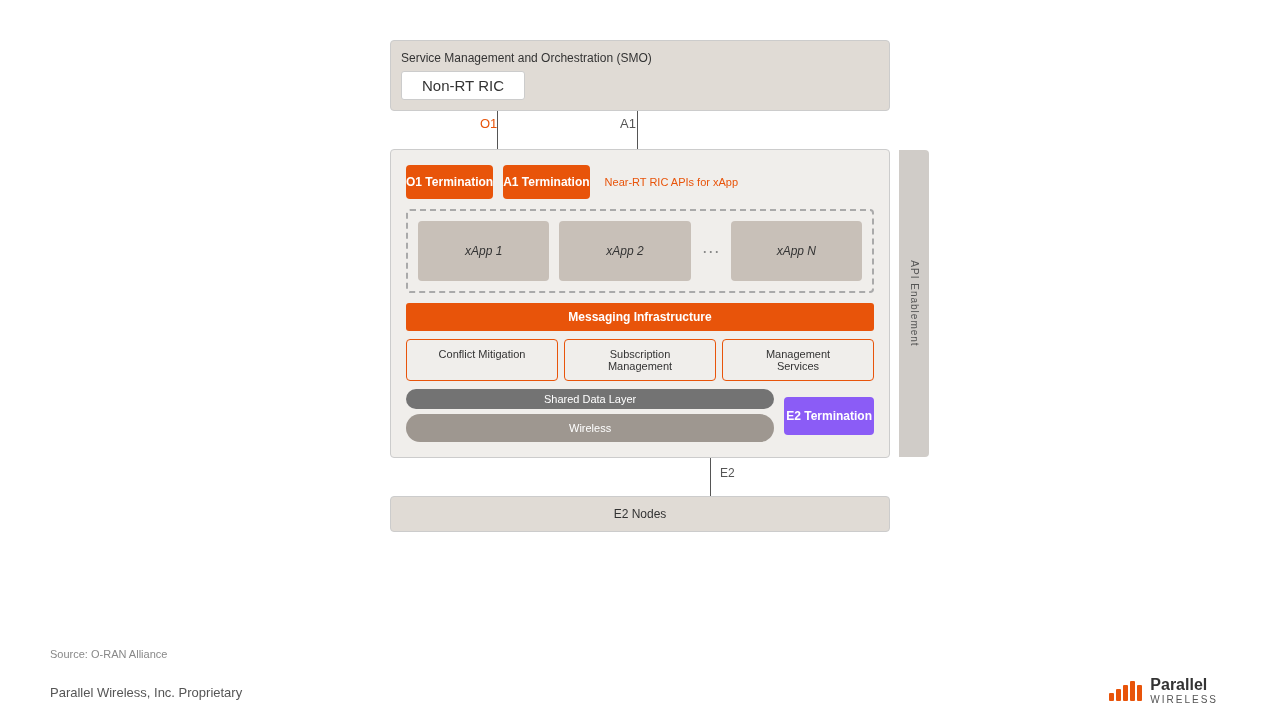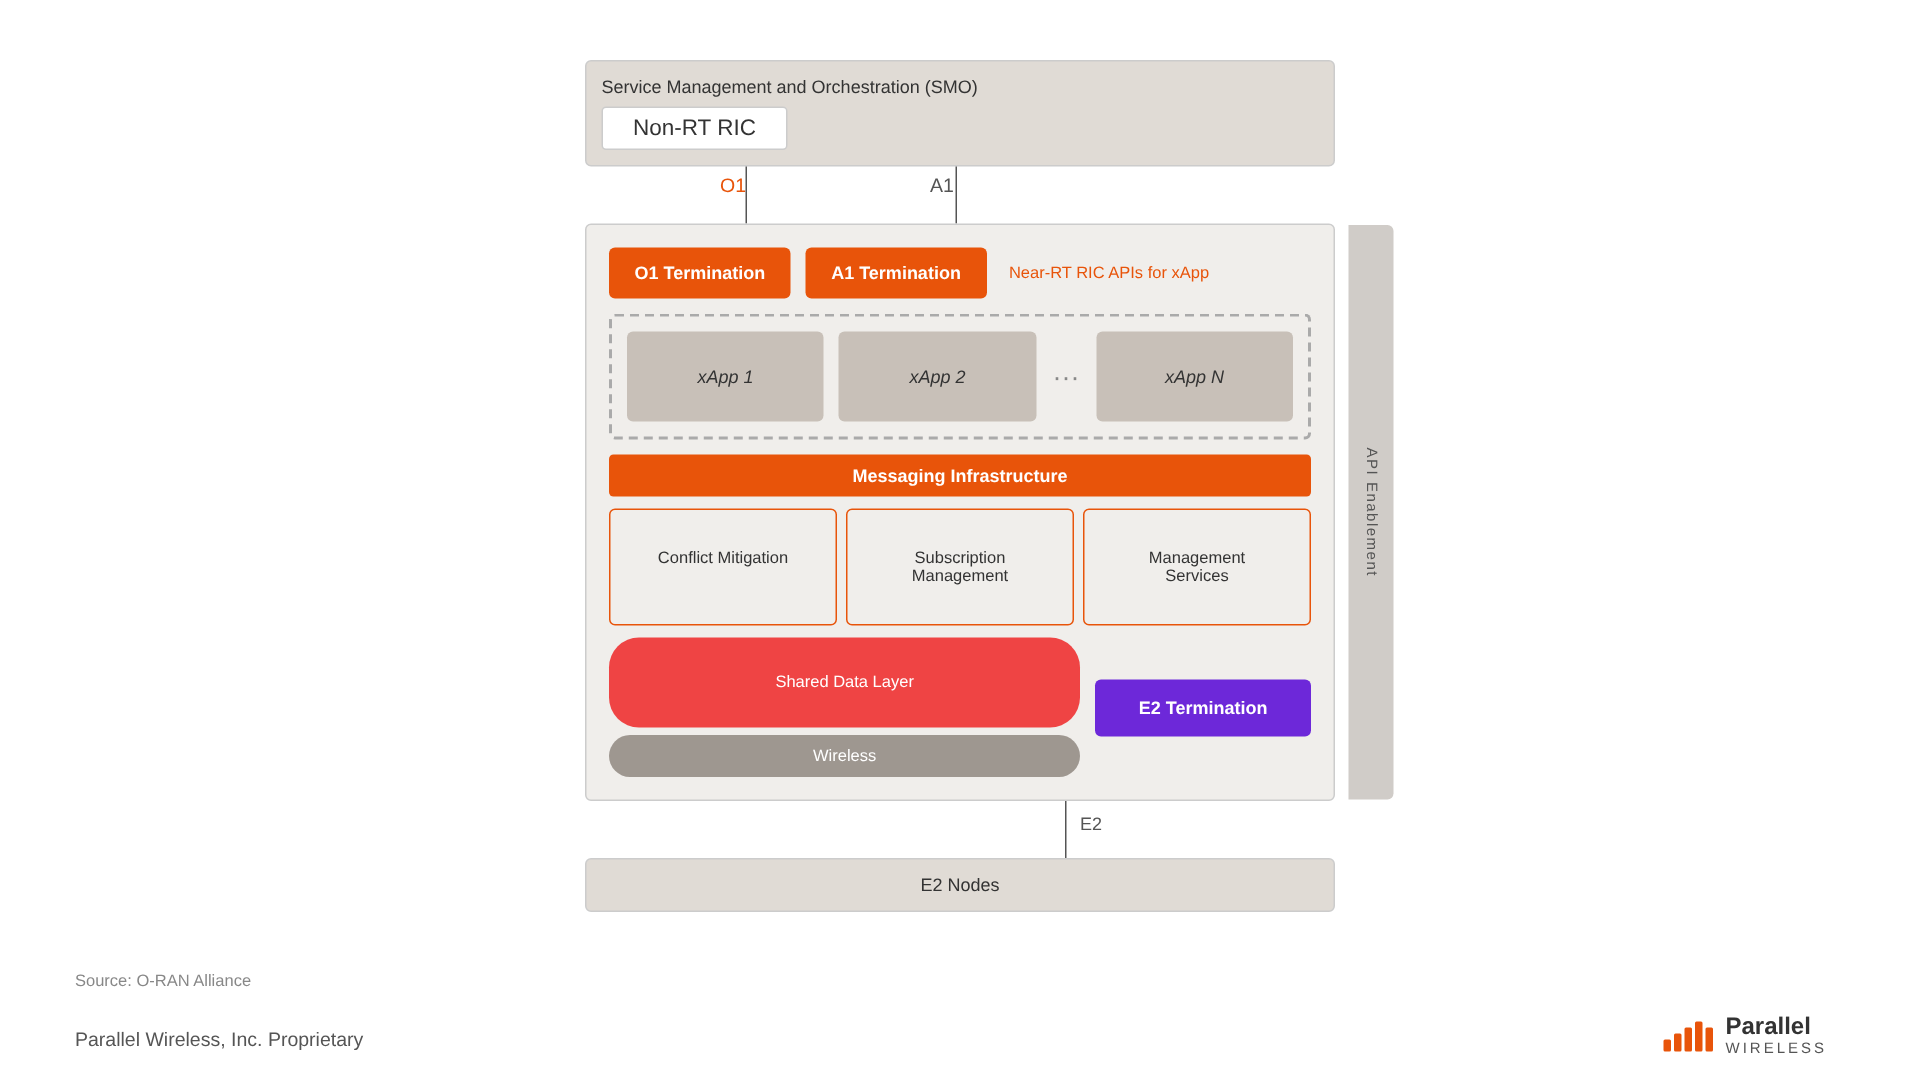--- a/index.html
+++ b/index.html
@@ -73,21 +73,21 @@
     .top-row {
       display: flex;
       align-items: center;
       gap: 10px;
       margin-bottom: 10px;
     }
     .orange-btn {
       background: #e8540a;
       color: #fff;
       border-radius: 4px;
-      padding: 10px 17px;
+      padding: 10px 0;
       font-size: 12px;
       font-weight: bold;
       text-align: center;
       white-space: nowrap;
     }
     .api-label {
       font-size: 11px;
       color: #e8540a;
       margin-left: 5px;
     }
@@ -134,62 +134,62 @@
     }
     
     .services-row {
       display: flex;
       gap: 6px;
       margin-bottom: 8px;
     }
     .service-box {
       border: 1px solid #e8540a;
       border-radius: 4px;
-      padding: 26px 6px;
+      padding: 8px 6px;
       font-size: 11px;
       color: #333;
       text-align: center;
       flex: 1;
     }
     .service-box.highlight {
       background: #e8540a;
       color: #fff;
       font-weight: bold;
     }
     
     .bottom-row {
       display: flex;
       gap: 10px;
       align-items: flex-start;
     }
     .data-layer-area {
       flex: 1;
     }
     .shared-data-box {
-      background: #ef4444;
+      background: #737373;
       border-radius: 20px;
-      padding: 24px 10px;
+      padding: 4px 10px;
       font-size: 11px;
       color: #fff;
       text-align: center;
       margin-bottom: 5px;
     }
     .database-box {
       background: #9e9790;
       border-radius: 20px;
       padding: 8px 10px;
       font-size: 11px;
       color: #fff;
       text-align: center;
     }
     .e2-term-btn {
-      background: #6d28d9;
-      color: #fff;
-      border-radius: 4px;
-      padding: 12px 29px;
+      background: #8b5cf6;
+      color: #fff;
+      border-radius: 4px;
+      padding: 12px 2px;
       font-size: 12px;
       font-weight: bold;
       text-align: left;
       white-space: nowrap;
       align-self: center;
     }
     
     .api-enablement {
       position: absolute;
       right: -40px;

